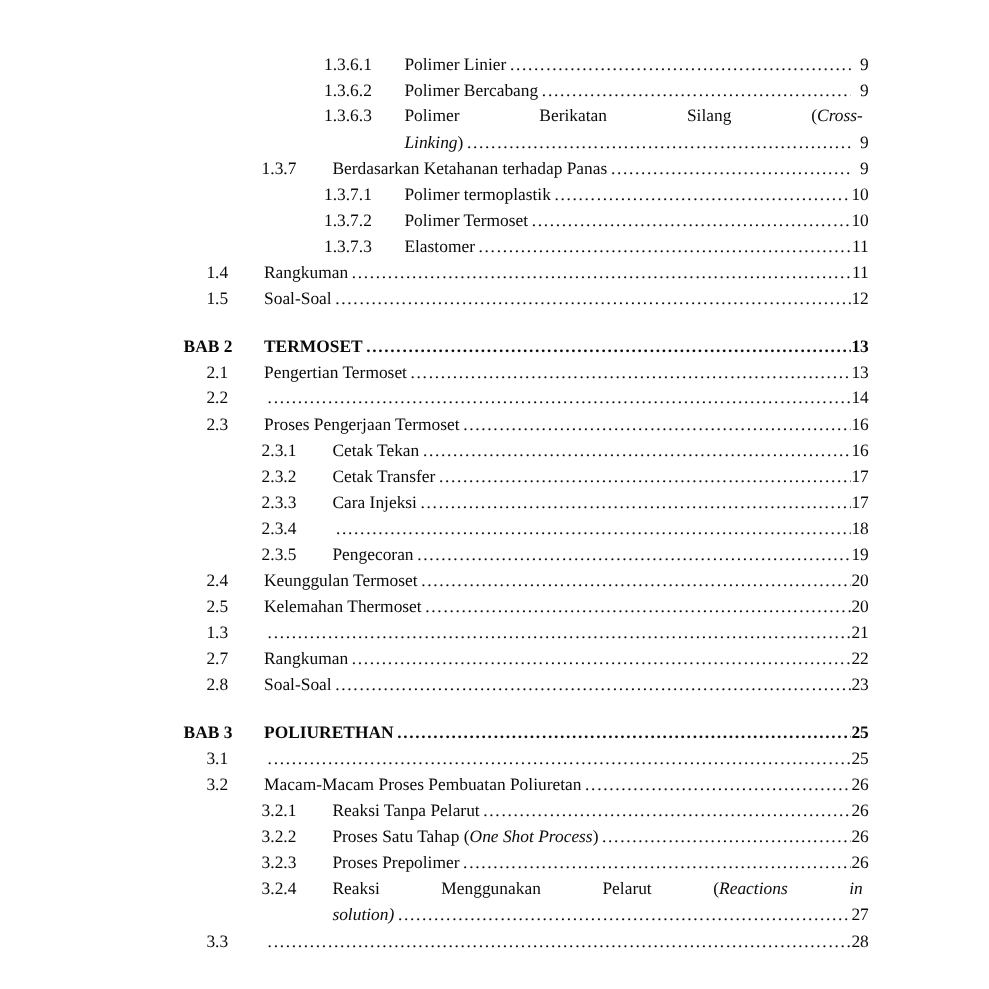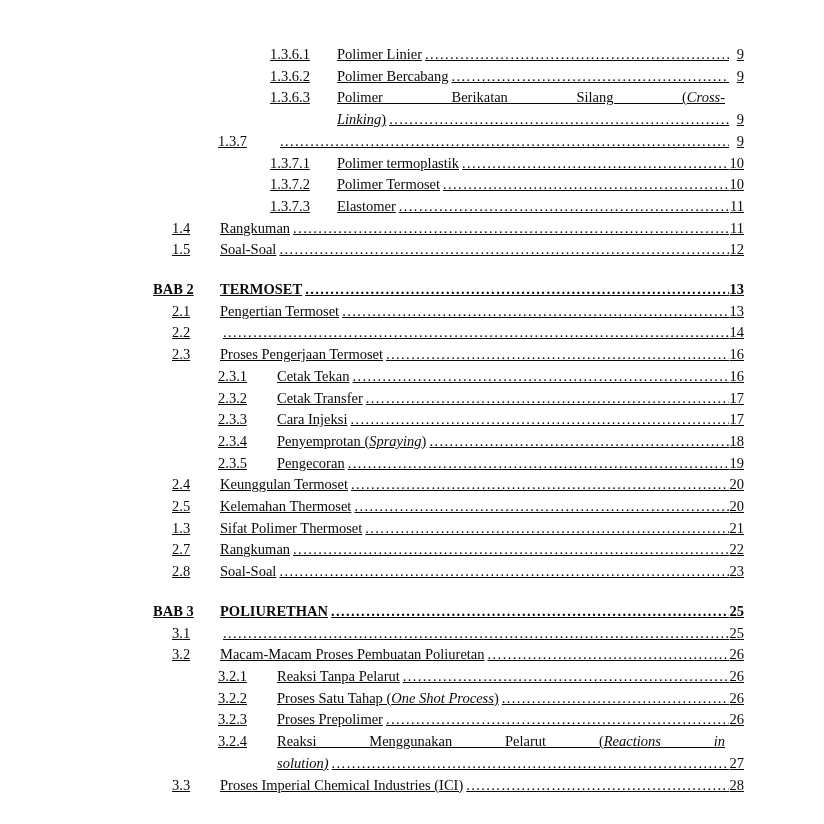--- a/index.html
+++ b/index.html
@@ -6,34 +6,34 @@
     margin: 0; padding: 0;
     width: 824px; height: 824px;
     background: #ffffff;
     overflow: hidden;
   }
   body {
     font-family: "Liberation Serif", serif;
     font-size: 14.5px;
     color: #0a0a0a;
   }
-  #toc-list { padding-top: 44px; padding-right: 80px; text-decoration: underline; }
+  #toc-list { padding-top: 44px; padding-right: 100px; }
   .row { display: flex; align-items: baseline; line-height: 21.7px; }
   .row.bab { margin-top: 18px; font-weight: bold; align-items: flex-end; }
   .num { flex: 0 0 auto; }
   .lv0 .num { margin-left: 153px; width: 67px; }
   .lv1 .num { margin-left: 172px; width: 48px; }
   .lv2 .num { margin-left: 218px; width: 59px; }
   .lv3 .num { margin-left: 270px; width: 67px; }
   .title { flex: 0 1 auto; white-space: nowrap; }
   .title-just {
     flex: 1 1 auto;
     text-align: justify;
     text-align-last: justify;
-    margin-right: 19px;
+    margin-right: 5px;
   }
   .leader {
     flex: 1 1 auto;
     overflow: hidden;
     white-space: nowrap;
     letter-spacing: 1.4px;
     padding: 0 3px 0 3px;
   }
   .page { flex: 0 0 auto; min-width: 15px; text-align: right; }
   .i { font-style: italic; }
@@ -60,20 +60,21 @@
         <span class="title-just"><span class="">Polimer Berikatan Silang (</span><span class="i">Cross-</span></span>
       </div>
       <div class="row lv3">
         <span class="num"></span>
         <span class="title"><span class="i">Linking</span><span class="">)</span></span>
         <span class="leader">............................................................................................................................................................................................................................................................................................................</span>
         <span class="page">9</span>
       </div>
       <div class="row lv2">
         <span class="num">1.3.7</span>
+        <span class="title"><span class="">Berdasarkan Ketahanan terhadap Panas</span></span>
         <span class="leader">............................................................................................................................................................................................................................................................................................................</span>
         <span class="page">9</span>
       </div>
       <div class="row lv3">
         <span class="num">1.3.7.1</span>
         <span class="title"><span class="">Polimer termoplastik</span></span>
         <span class="leader">............................................................................................................................................................................................................................................................................................................</span>
         <span class="page">10</span>
       </div>
       <div class="row lv3">
@@ -136,21 +137,20 @@
         <span class="page">17</span>
       </div>
       <div class="row lv2">
         <span class="num">2.3.3</span>
         <span class="title"><span class="">Cara Injeksi</span></span>
         <span class="leader">............................................................................................................................................................................................................................................................................................................</span>
         <span class="page">17</span>
       </div>
       <div class="row lv2">
         <span class="num">2.3.4</span>
-        <span class="title"><span class="">Penyemprotan (</span><span class="i">Spraying</span><span class="">)</span></span>
         <span class="leader">............................................................................................................................................................................................................................................................................................................</span>
         <span class="page">18</span>
       </div>
       <div class="row lv2">
         <span class="num">2.3.5</span>
         <span class="title"><span class="">Pengecoran</span></span>
         <span class="leader">............................................................................................................................................................................................................................................................................................................</span>
         <span class="page">19</span>
       </div>
       <div class="row lv1">
@@ -160,21 +160,20 @@
         <span class="page">20</span>
       </div>
       <div class="row lv1">
         <span class="num">2.5</span>
         <span class="title"><span class="">Kelemahan Thermoset</span></span>
         <span class="leader">............................................................................................................................................................................................................................................................................................................</span>
         <span class="page">20</span>
       </div>
       <div class="row lv1">
         <span class="num">1.3</span>
-        <span class="title"><span class="">Sifat Polimer Thermoset</span></span>
         <span class="leader">............................................................................................................................................................................................................................................................................................................</span>
         <span class="page">21</span>
       </div>
       <div class="row lv1">
         <span class="num">2.7</span>
         <span class="title"><span class="">Rangkuman</span></span>
         <span class="leader">............................................................................................................................................................................................................................................................................................................</span>
         <span class="page">22</span>
       </div>
       <div class="row lv1">
@@ -223,18 +222,17 @@
         <span class="title-just"><span class="">Reaksi Menggunakan Pelarut (</span><span class="i">Reactions in</span></span>
       </div>
       <div class="row lv2">
         <span class="num"></span>
         <span class="title"><span class="i">solution)</span></span>
         <span class="leader">............................................................................................................................................................................................................................................................................................................</span>
         <span class="page">27</span>
       </div>
       <div class="row lv1">
         <span class="num">3.3</span>
-        <span class="title"><span class="">Proses Imperial Chemical Industries (ICI)</span></span>
         <span class="leader">............................................................................................................................................................................................................................................................................................................</span>
         <span class="page">28</span>
       </div>
     </section>
 </main>
 
 </body></html>

